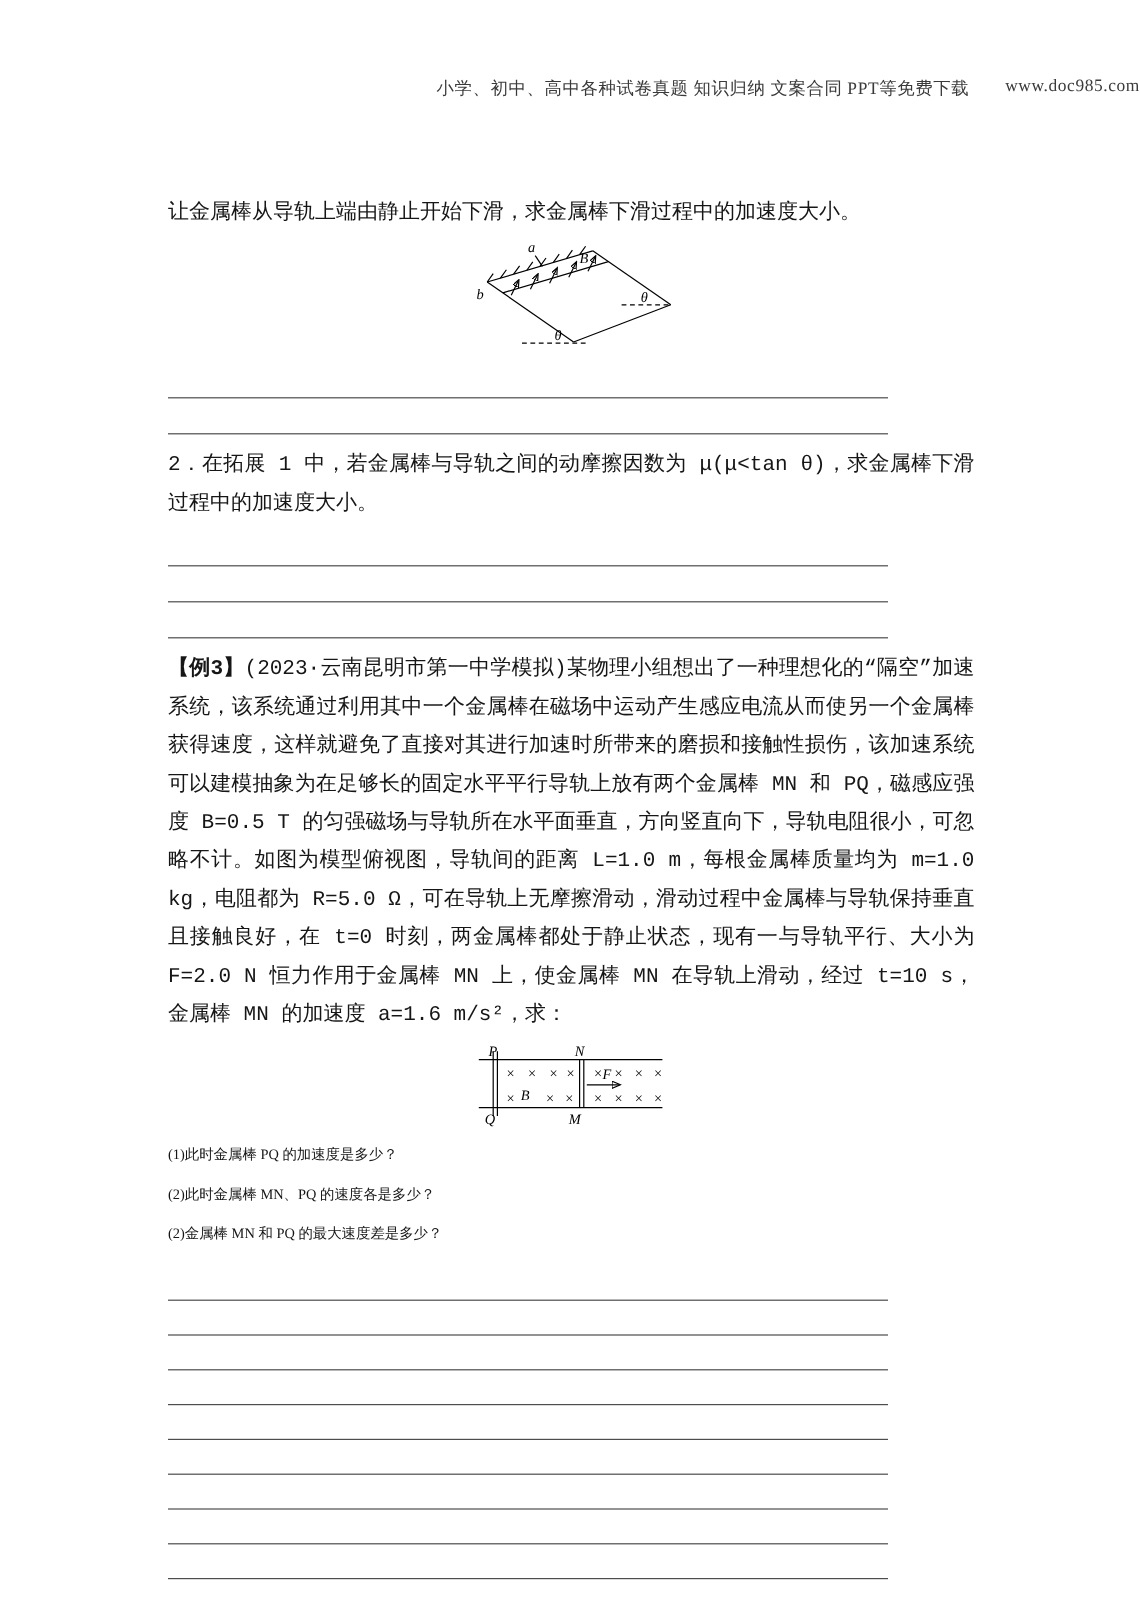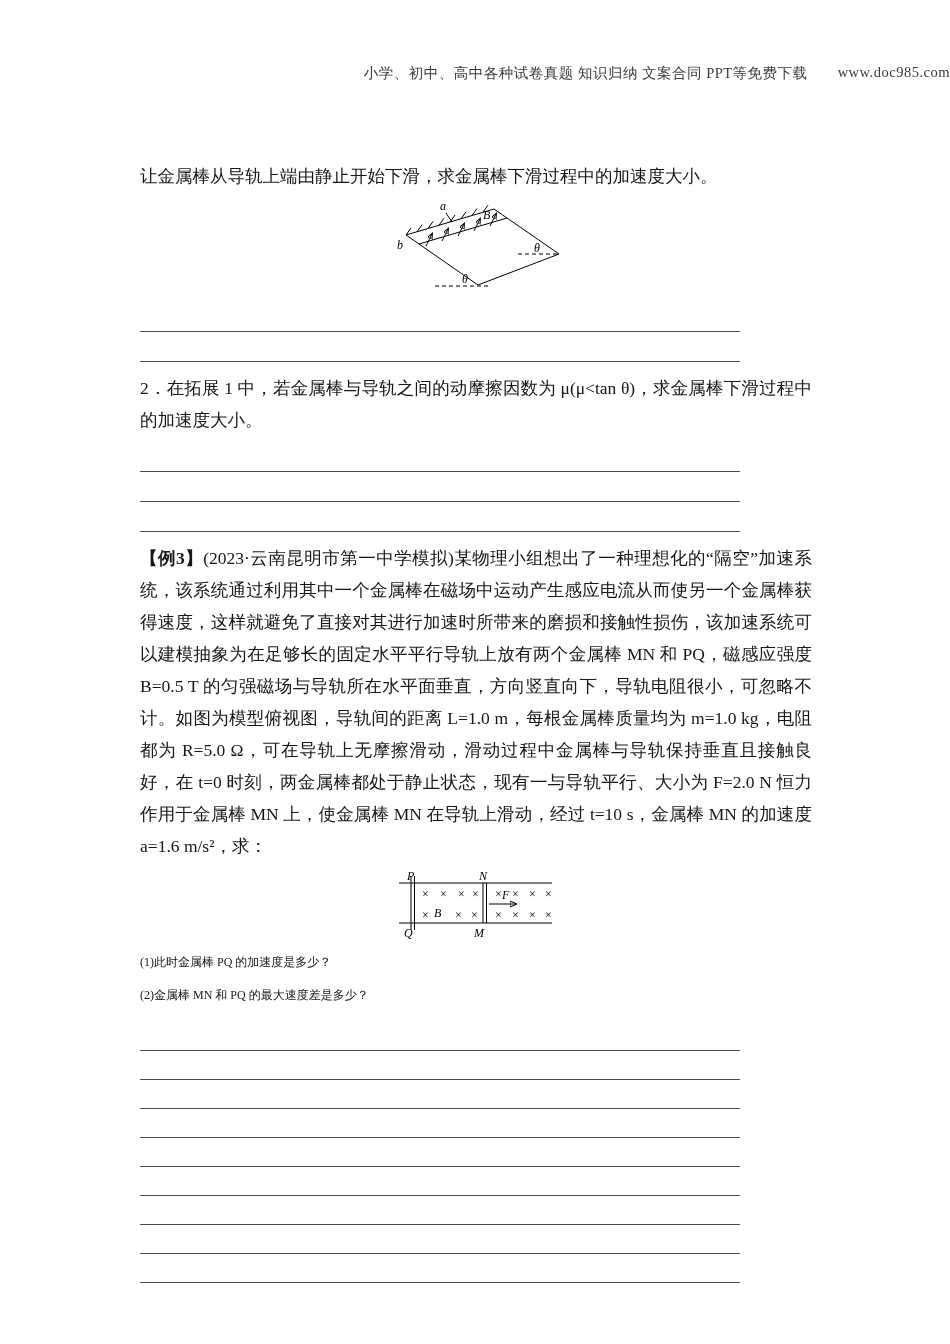--- a/index.html
+++ b/index.html
@@ -28,21 +28,21 @@
   .q-para { font-size: 12px; line-height: 33px; margin: 0; }
   .bold { font-weight: bold; }
   .figure {
     display: flex; justify-content: center;
     margin: 5px 0 5px 0;
   }
   .lines { width: 600px; }
   .lines .ln { height: 30px; border-bottom: 1px solid #4d4d4d; }
   .lines.bottom .ln { height: 29px; }
   .mt6 { margin-top: 6px; }
-  .mt10 { margin-top: 10px; }
+  .mt10 { margin-top: 10px; font-family: Liberation Mono, monospace; }
   svg text {
     font-family: "Liberation Serif", "DejaVu Serif", serif;
     font-size: 12px; font-style: italic; fill: #000;
   }
   svg text.cross { font-style: normal; font-size: 12px; }
   svg line, svg path { stroke: #000; stroke-width: 1; fill: none; }
 </style>
 </head>
 <body>
 
@@ -146,20 +146,21 @@
       <text x="12" y="13">P</text>
       <text x="84" y="13">N</text>
       <text x="9" y="70">Q</text>
       <text x="79" y="70">M</text>
       <text x="39" y="50">B</text>
       <text x="107" y="32">F</text>
     </svg>
   </div>
 
   <p class="q-para">(1)此时金属棒 PQ 的加速度是多少？</p>
+  <p class="q-para">(2)此时金属棒 MN、PQ 的速度各是多少？</p>
   <p class="q-para">(2)金属棒 MN 和 PQ 的最大速度差是多少？</p>
 
   <div class="lines bottom mt10">
     <div class="ln"></div>
     <div class="ln"></div>
     <div class="ln"></div>
     <div class="ln"></div>
     <div class="ln"></div>
     <div class="ln"></div>
     <div class="ln"></div>

